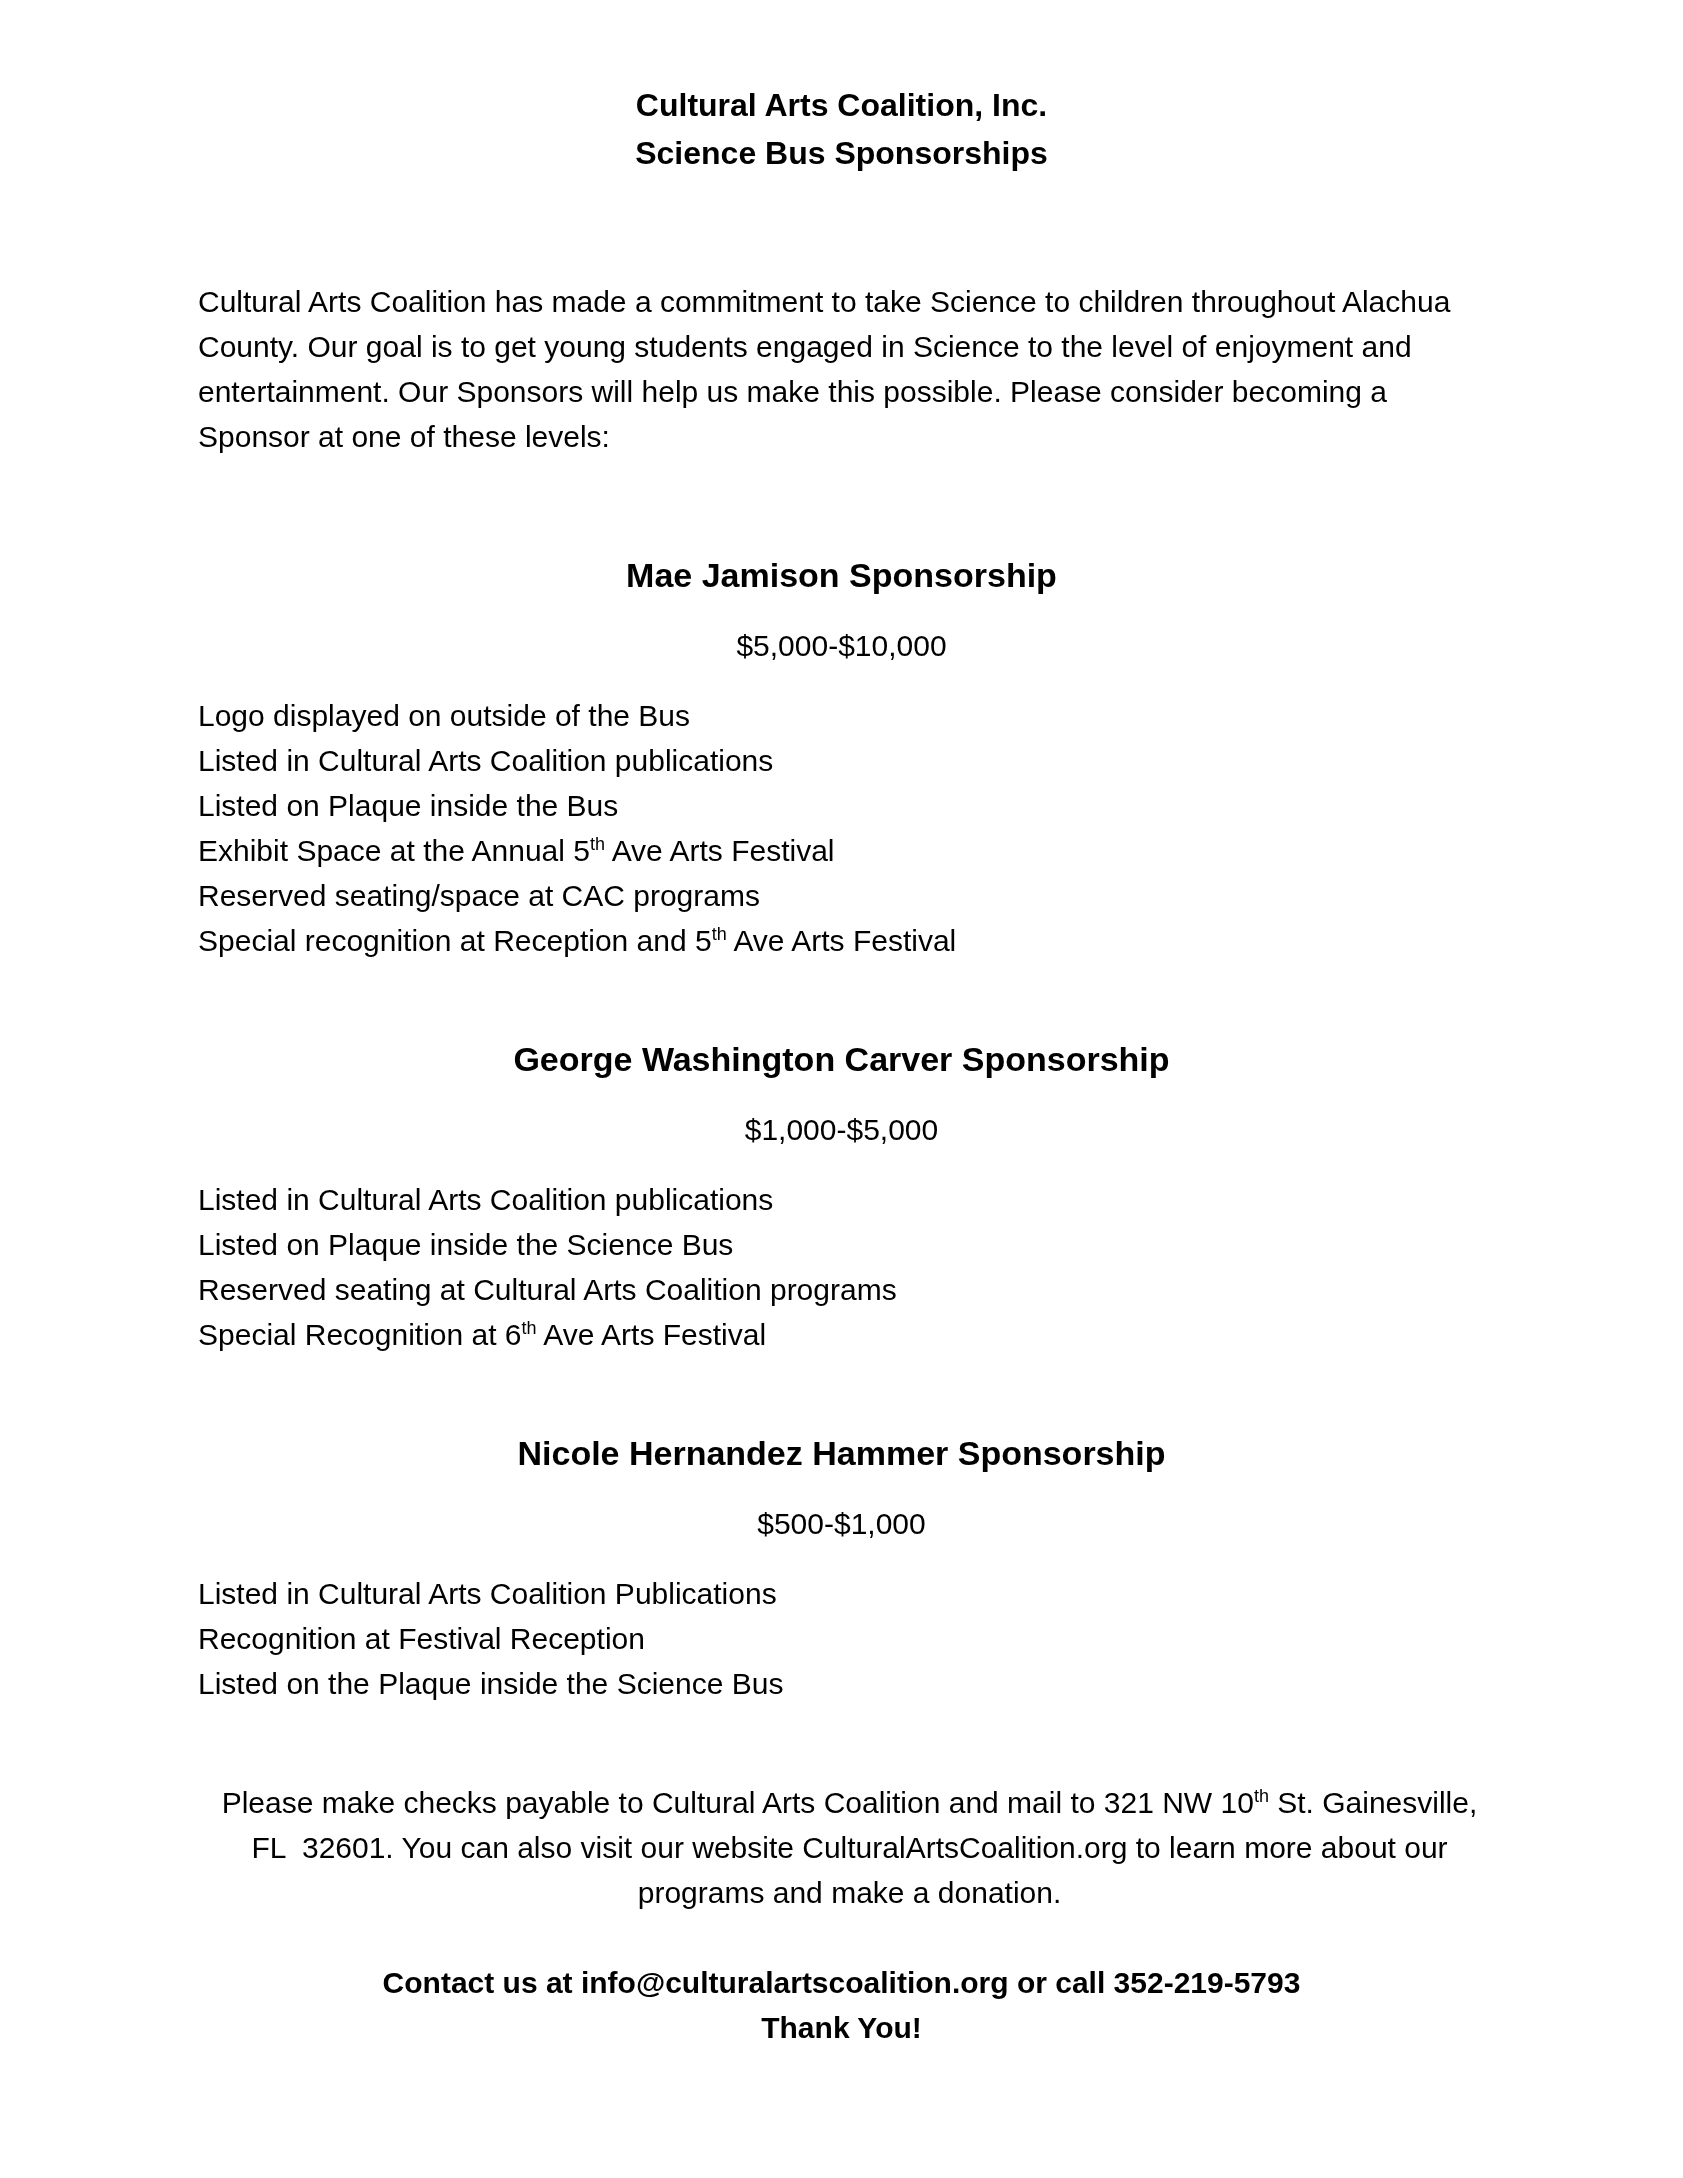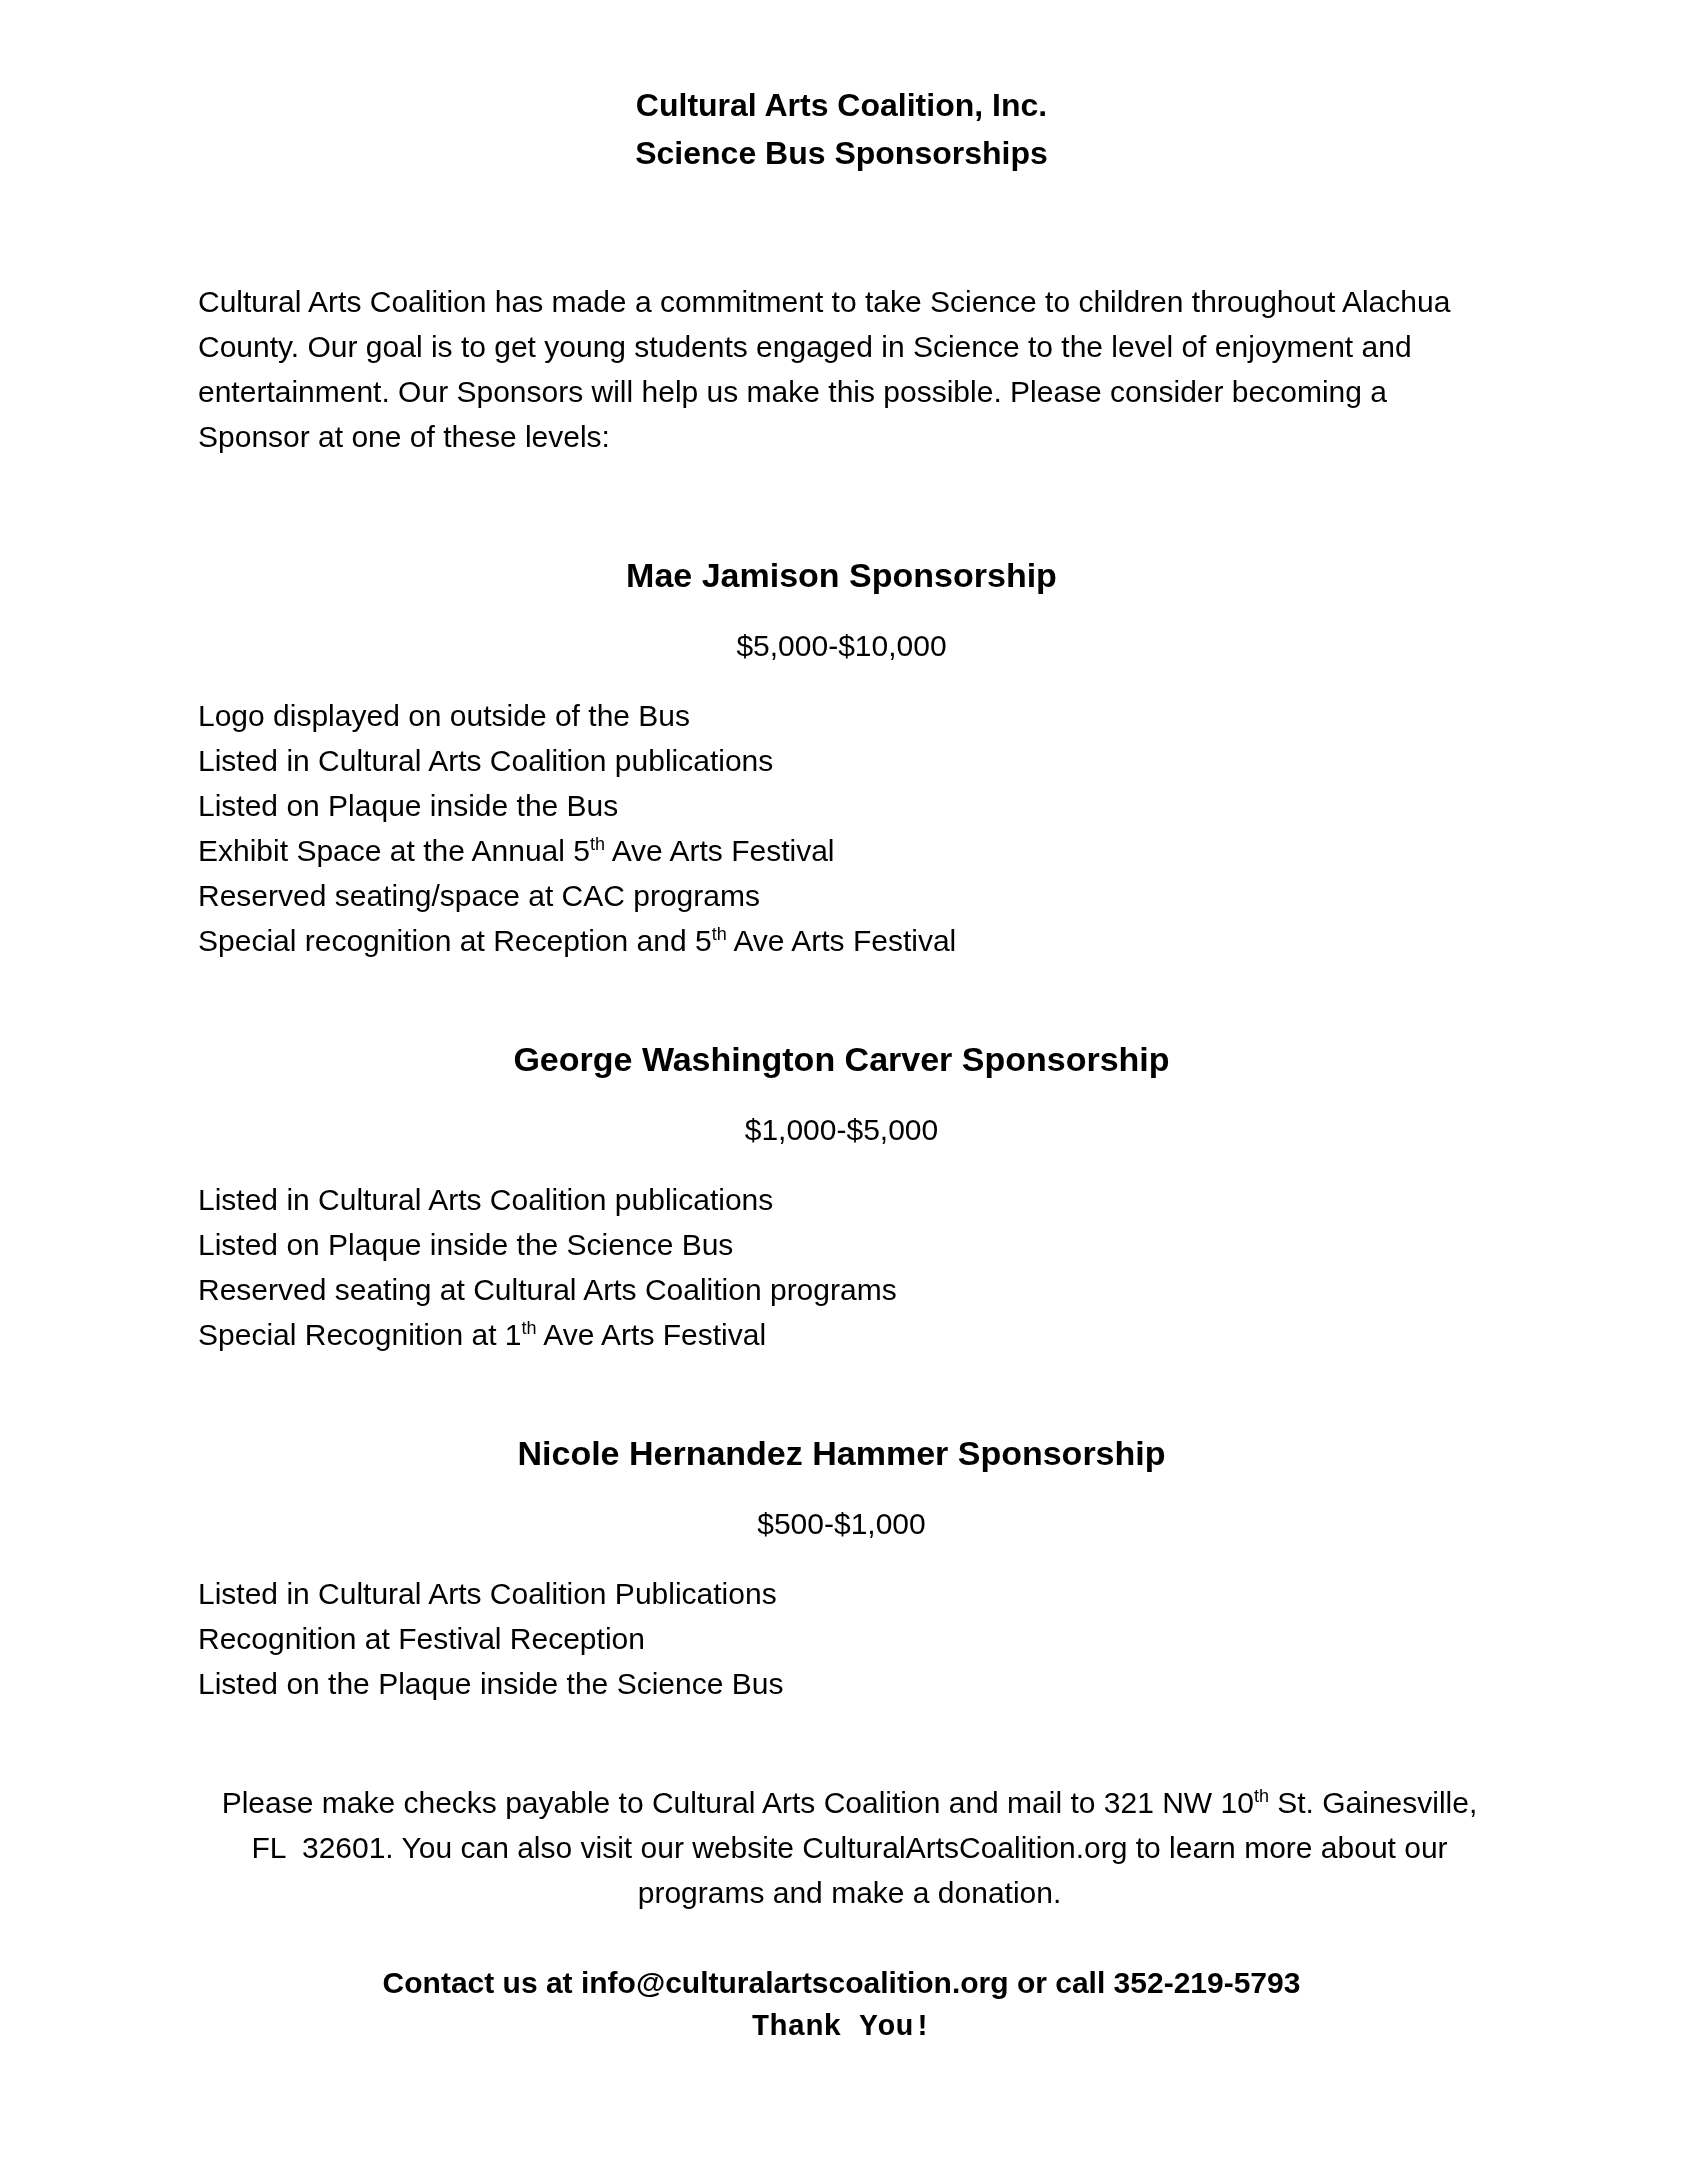--- a/index.html
+++ b/index.html
@@ -24,21 +24,21 @@
   .intro { margin: 102px 0 0 0; white-space: pre-wrap; }
   .sponsor { margin-top: 74px; }
   .sponsor.first { margin-top: 94px; }
   .sponsor h2 { margin: 12px; font-size: 34px; font-weight: bold; text-align: center; line-height: 45px; }
   .amount { margin: 25px 0 0 0; text-align: center; }
   .benefits { margin-top: 25px; text-align: left; }
   .benefit { margin: 0; }
   sup { font-size: 60%; line-height: 0; }
   .closing { margin: 74px 0 0 16px; white-space: pre-wrap; text-align: center; }
   .contact { margin: 45px 0 0 0; text-align: center; font-weight: bold; }
-  .thanks { margin: 0; text-align: center; font-weight: bold; font-family: Liberation Mono, monospace; }
+  .thanks { margin: 0; text-align: center; font-weight: bold; }
 </style>
 </head>
 <body>
 
 <div class="page">
 
   <h1 class="title">
     <span class="tline">Cultural Arts Coalition, Inc.</span>
     <span class="tline">Science Bus Sponsorships</span>
   </h1>
@@ -58,21 +58,21 @@
     </div>
   </section>
 
   <section class="sponsor">
     <h2>George Washington Carver Sponsorship</h2>
     <p class="amount">$1,000-$5,000</p>
     <div class="benefits">
       <p class="benefit"><span>Listed in Cultural Arts Coalition publications</span><sup></sup><span></span></p>
       <p class="benefit"><span>Listed on Plaque inside the Science Bus</span><sup></sup><span></span></p>
       <p class="benefit"><span>Reserved seating at Cultural Arts Coalition programs</span><sup></sup><span></span></p>
-      <p class="benefit"><span>Special Recognition at 1</span><sup>th</sup><span> Ave Arts Festival</span></p>
+      <p class="benefit"><span>Special Recognition at 6</span><sup>th</sup><span> Ave Arts Festival</span></p>
     </div>
   </section>
 
   <section class="sponsor">
     <h2>Nicole Hernandez Hammer Sponsorship</h2>
     <p class="amount">$500-$1,000</p>
     <div class="benefits">
       <p class="benefit"><span>Listed in Cultural Arts Coalition Publications</span><sup></sup><span></span></p>
       <p class="benefit"><span>Recognition at Festival Reception</span><sup></sup><span></span></p>
       <p class="benefit"><span>Listed on the Plaque inside the Science Bus</span><sup></sup><span></span></p>

